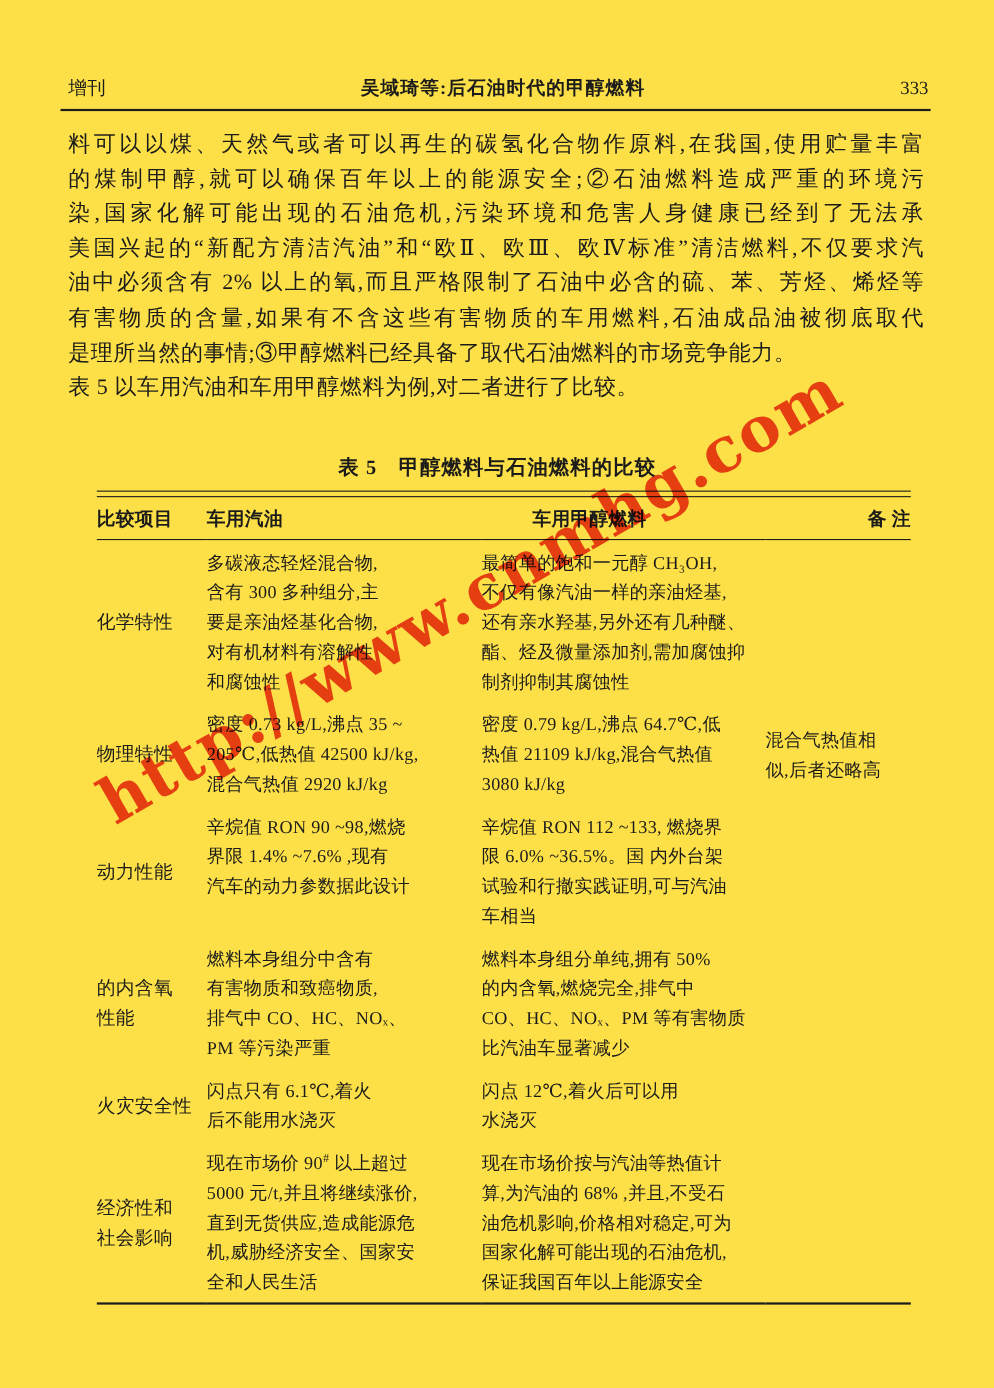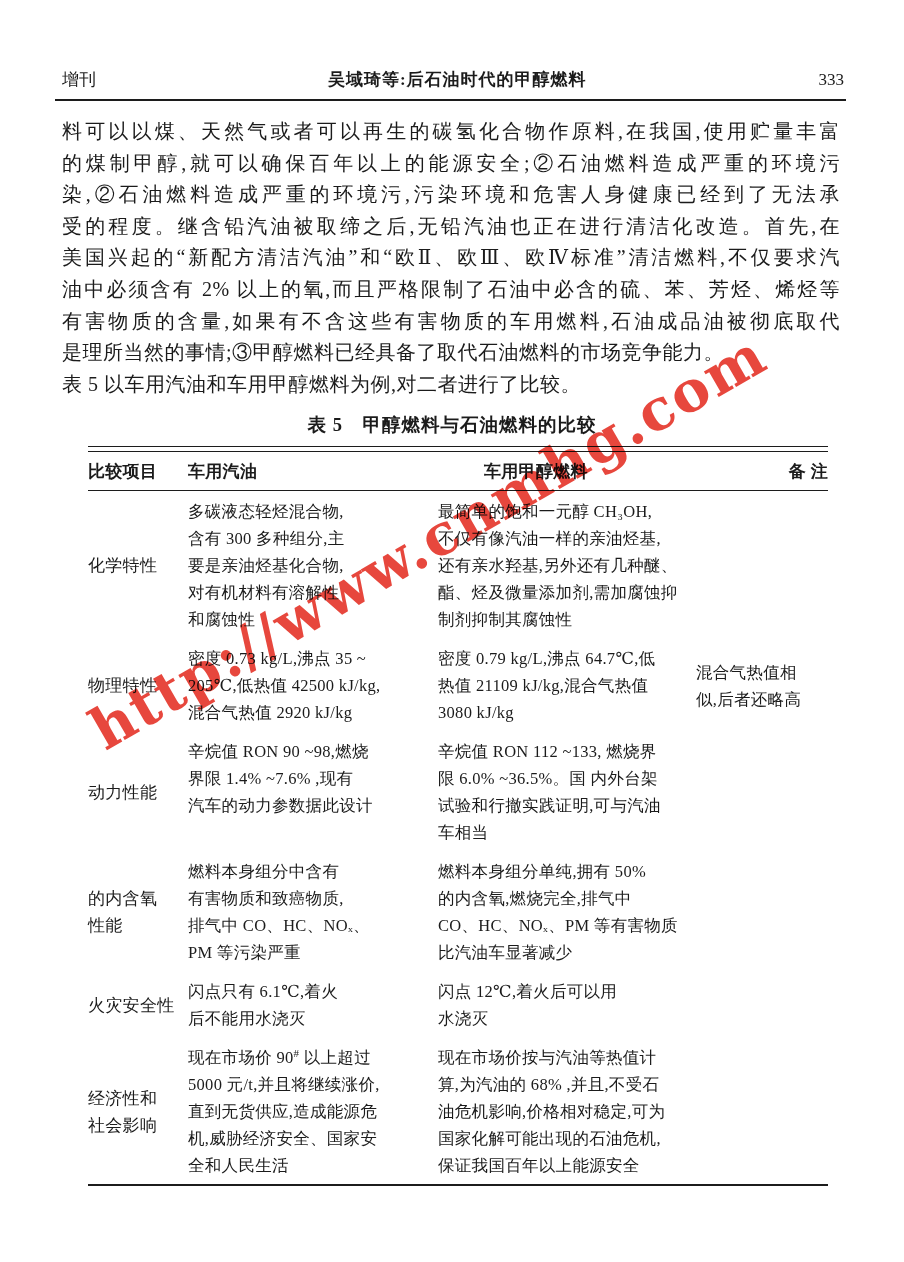--- a/index.html
+++ b/index.html
@@ -1,20 +1,20 @@
 <!DOCTYPE html>
 <html><head>
 <meta charset="utf-8">
 <style>
   html,body{margin:0;padding:0;background:#e9e9e9;}
   .page{
     position:relative;
     width:904px;height:1262px;
     margin:0 auto;
-    background:#ffffff;
+    background:#fde047;
     color:#1b1b1b;
     font-family:"Liberation Serif","DejaVu Serif",serif;
     overflow:hidden;
   }
   
   .running-head{
     position:absolute;left:62px;right:60px;top:68px;
     display:flex;align-items:baseline;justify-content:space-between;
     font-size:17px;
   }
@@ -96,22 +96,21 @@
   <div class="running-head">
     <span>增刊</span>
     <span class="center">吴域琦等:后石油时代的甲醇燃料</span>
     <span>333</span>
   </div>
   <div class="head-rule"></div>
 
   <div class="body-text">
     <div class="pline">料可以以煤、天然气或者可以再生的碳氢化合物作原料,在我国,使用贮量丰富</div>
     <div class="pline">的煤制甲醇,就可以确保百年以上的能源安全;②石油燃料造成严重的环境污</div>
-    <div class="pline">染,②石油燃料造成严重的环境污,污染环境和危害人身健康已经到了无法承</div>
-    <div class="pline">受的程度。继含铅汽油被取缔之后,无铅汽油也正在进行清洁化改造。首先,在</div>
+    <div class="pline">染,国家化解可能出现的石油危机,污染环境和危害人身健康已经到了无法承</div>
     <div class="pline">美国兴起的“新配方清洁汽油”和“欧Ⅱ、欧Ⅲ、欧Ⅳ标准”清洁燃料,不仅要求汽</div>
     <div class="pline">油中必须含有 2% 以上的氧,而且严格限制了石油中必含的硫、苯、芳烃、烯烃等</div>
     <div class="pline">有害物质的含量,如果有不含这些有害物质的车用燃料,石油成品油被彻底取代</div>
     <div class="pline last">是理所当然的事情;③甲醇燃料已经具备了取代石油燃料的市场竞争能力。</div>
     <div class="pline last">表 5 以车用汽油和车用甲醇燃料为例,对二者进行了比较。</div>
   </div>
 
   <div class="tbl-title">表 5　甲醇燃料与石油燃料的比较</div>
 
   <div class="cmp-table-wrap">

